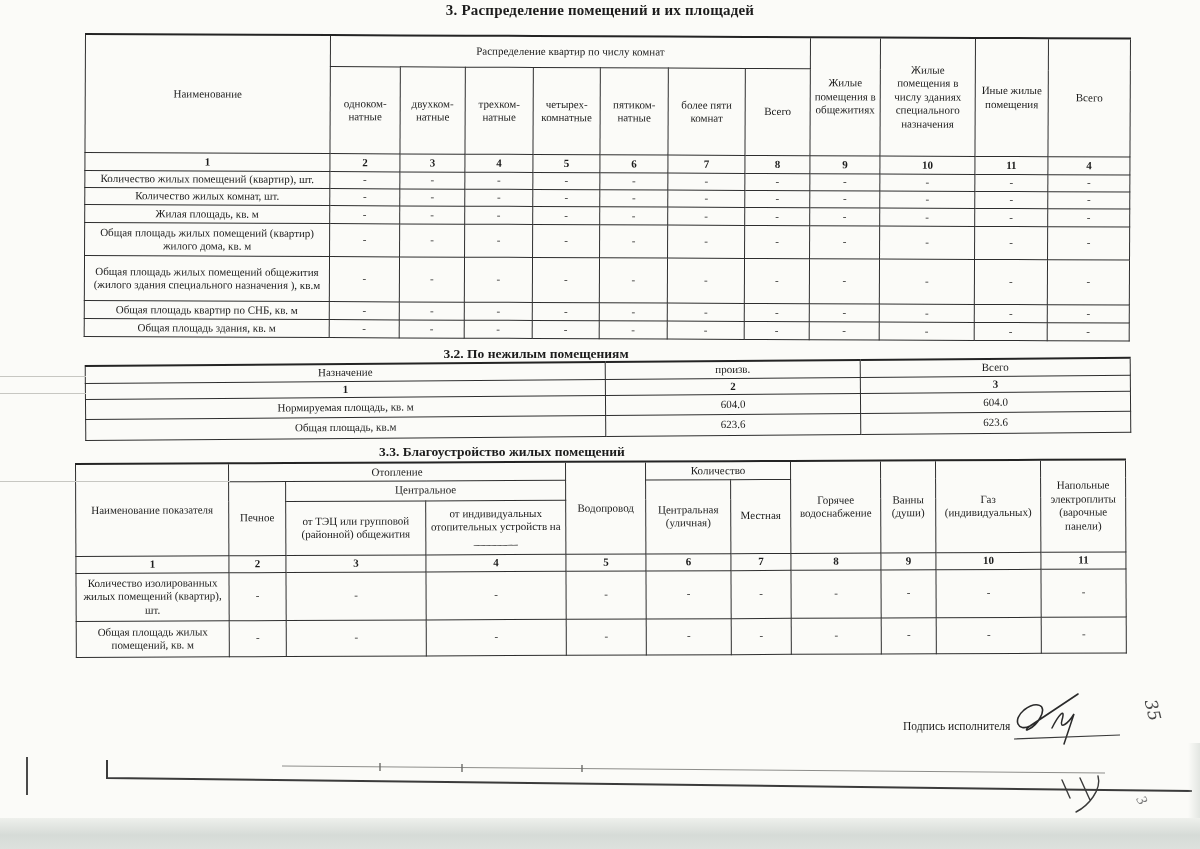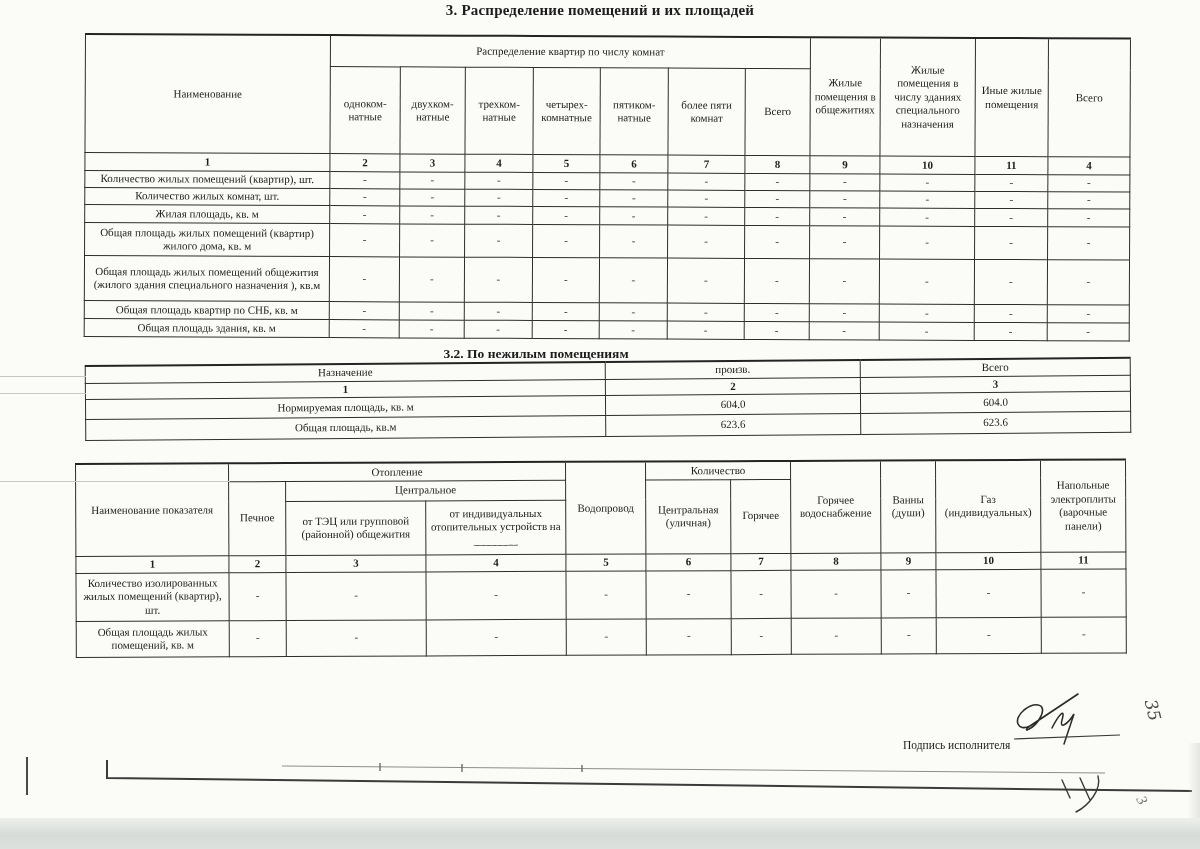--- a/index.html
+++ b/index.html
@@ -29,21 +29,21 @@
   .t31{left:85px;top:33px;width:1045px;transform:rotate(.25deg);transform-origin:0 0;}
   .t31 tr.h1 td{height:28px;border-top:2px solid #242424;}
   .t31 tr.h2 td{height:84px;}
   .t31 tr.nums td{height:15px;}
   .t32{left:85px;top:365px;width:1045px;transform:rotate(-.45deg);transform-origin:0 50%;}
   .t32 td{font-size:11.5px;}
   .t32 tr.h1 td{border-top:2px solid #242424;}
   .t33{left:75px;top:463px;width:1050px;transform:rotate(-.25deg);transform-origin:0 0;}
   .t33 tr.h1 td{border-top:2px solid #242424;}
   
-  .sig-label{position:absolute;left:903px;top:720px;font-size:11.5px;margin-top:19px;}
+  .sig-label{position:absolute;left:903px;top:720px;font-size:11.5px;}
   .sig-svg{position:absolute;left:1000px;top:688px;}
   .pg-side{position:absolute;left:1142px;top:700px;font-size:17px;color:#4a4a4a;
     font-style:italic;transform:rotate(76deg);font-family:"DejaVu Serif",serif;}
   .pg-corner{position:absolute;left:1138px;top:792px;font-size:15px;color:#7a7a7a;
     font-style:italic;transform:rotate(62deg);}
   .artifacts{position:absolute;left:0;top:740px;}
   .fold{position:absolute;height:1px;background:#c7c7c2;}
   .fold-a{left:0;top:376px;width:86px;}
   .fold-b{left:0;top:393px;width:86px;}
   .fold-c{left:0;top:481px;width:230px;}
@@ -233,20 +233,21 @@
           <td>604.0</td>
         </tr>
       <tr style="height:21px">
         <td class="lbl">Общая площадь, кв.м</td>
       <td>623.6</td>
           <td>623.6</td>
         </tr>
     </tbody>
   </table>
 
+  <div class="title-s33">3.3. Благоустройство жилых помещений</div>
 
   <table class="t t33">
     <colgroup>
       <col style="width:153px">
         <col style="width:57px">
         <col style="width:140px">
       <col style="width:140px">
         <col style="width:80px">
         <col style="width:85px">
       <col style="width:60px">
@@ -263,21 +264,21 @@
         <td colspan="2">Количество</td>
         <td rowspan="3">Горячее водоснабжение</td>
         <td rowspan="3">Ванны (души)</td>
         <td rowspan="3">Газ (индивидуальных)</td>
         <td rowspan="3">Напольные электроплиты (варочные панели)</td>
       </tr>
       <tr style="height:20px">
         <td rowspan="2">Печное</td>
         <td colspan="2">Центральное</td>
         <td rowspan="2">Центральная (уличная)</td>
-        <td rowspan="2">Горячее</td>
+        <td rowspan="2">Местная</td>
       </tr>
       <tr style="height:54px">
         <td>от ТЭЦ или групповой (районной) общежития</td>
         <td>от индивидуальных отопительных устройств на ________</td>
       </tr>
       <tr class="nums" style="height:17px">
           <td>1</td>
           <td>2</td>
           <td>3</td>
           <td>4</td>

